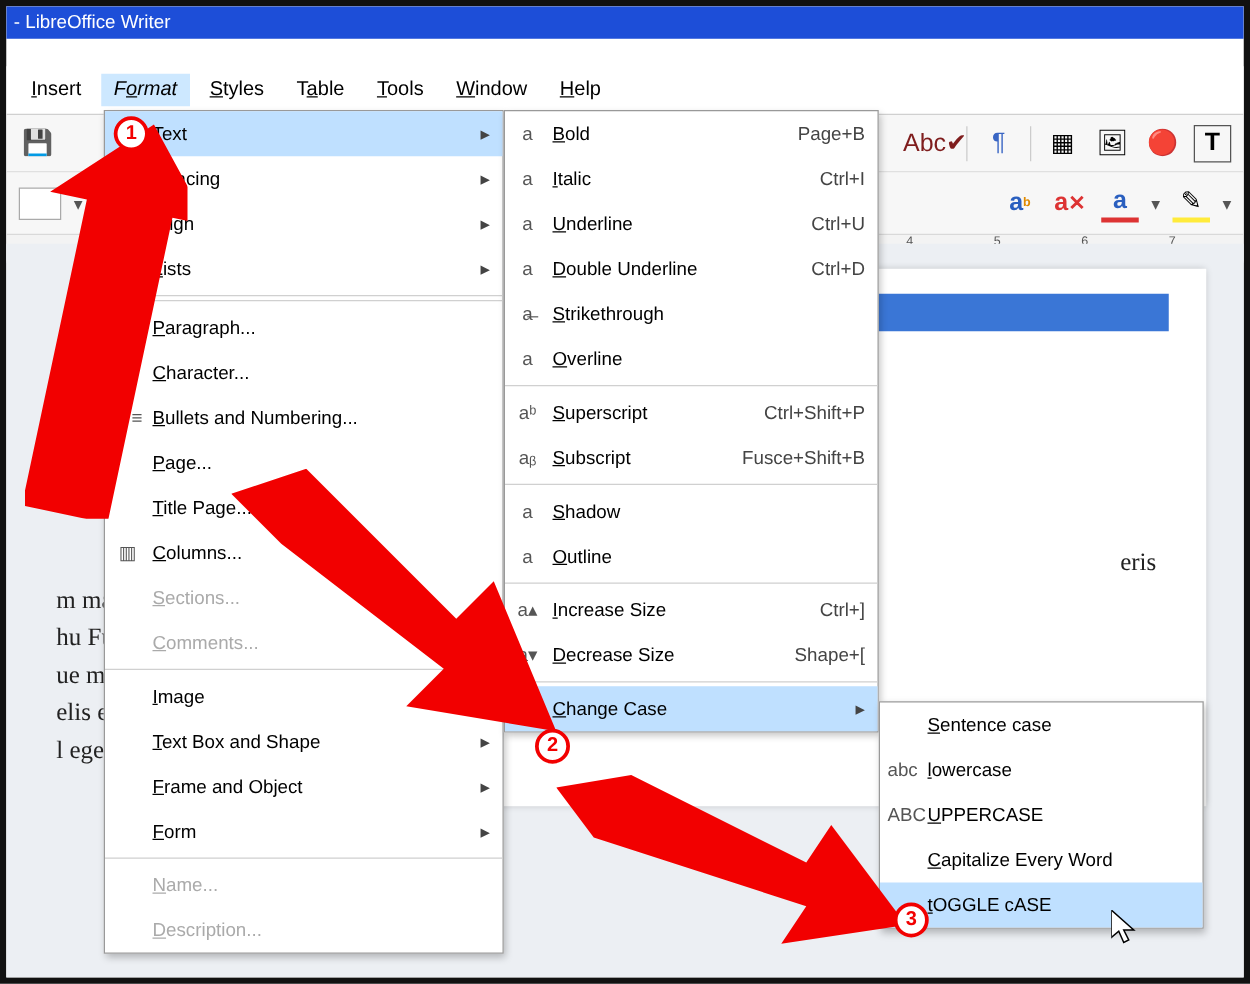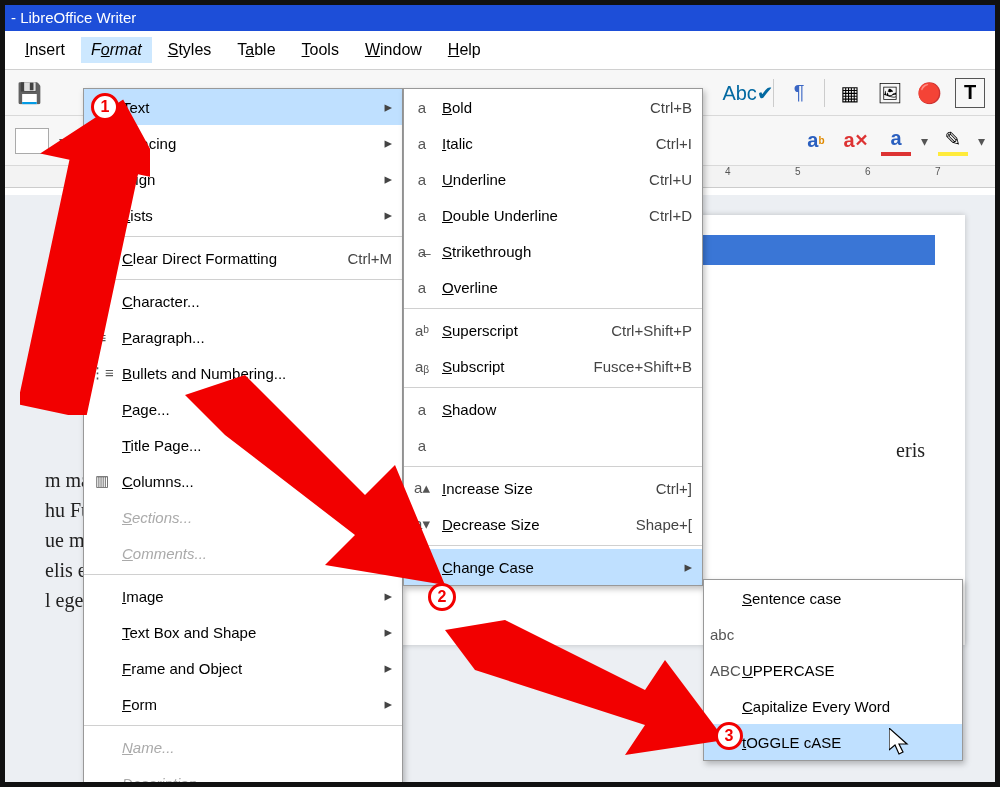--- a/index.html
+++ b/index.html
@@ -1,37 +1,37 @@
 <!DOCTYPE html>
 <html><head>
 <meta charset="utf-8">
 <style>
   * { box-sizing: border-box; margin: 0; padding: 0; }
   body { font-family: "Segoe UI", Tahoma, sans-serif; font-size: 14px; background: #fff; overflow: hidden; width: 1000px; height: 787px; position: relative; border: 5px solid #111; }
   .titlebar { background: #1d4ed8; color: #fff; height: 26px; line-height: 26px; padding-left: 6px; font-size: 15px; width: 100%; }
-  .menubar { display: flex; gap: 6px; padding: 6px 10px; background: #fff; border-bottom: 1px solid #d0d0d0; font-size: 16px; }
+  .menubar { display: flex; gap: 6px; padding: 6px 10px; background: #fff; border-bottom: 1px solid #d0d0d0; font-size: 16px; margin-top: 22px; }
   .menubar .mitem { padding: 4px 10px; cursor: default; }
   .menubar .mitem.active { background: #cde8ff; font-style: italic; }
   .undl { text-decoration: underline; }
   .toolbar-row { display: flex; align-items: center; gap: 10px; padding: 5px 10px; border-bottom: 1px solid #d9d9d9; background: #f7f7f7; height: 46px; }
   .tb-icon { width: 30px; height: 30px; display: flex; align-items: center; justify-content: center; font-size: 20px; }
   .tb-sep { width:1px; height:28px; background:#ccc; }
   .doc-area { position: absolute; top: 190px; left: 0; right: 0; bottom: 0; background: #eceff3; }
   .ruler { height: 22px; background: #f3f3f3; border-bottom: 1px solid #ccc; position: relative; font-size: 10px; color:#555; }
   .page { background: #fff; margin: 20px 30px; padding: 30px 40px; box-shadow: 0 0 6px rgba(0,0,0,.2); font-family: Georgia, 'Times New Roman', serif; font-size: 20px; line-height: 1.5; color:#222; }
   
   .menu { position: absolute; background: #fff; border: 1px solid #999; box-shadow: 2px 3px 6px rgba(0,0,0,.25); font-size: 15px; z-index: 50; }
   .menu .row { display: flex; align-items: center; height: 36px; padding: 0 10px 0 6px; gap: 8px; white-space: nowrap; cursor: default; }
   .menu .row.hl { background: #bfe0ff; }
   .menu .row .ico { width: 24px; text-align: center; color: #555; font-size: 15px; }
   .menu .row .lbl { flex: 1; }
   .menu .row .sc { color: #444; margin-left: 20px; }
   .menu .row .arrow { margin-left: 14px; color: #444; }
   .menu .sep { height: 1px; background: #d0d0d0; margin: 3px 0; }
-  .menu .row.dis { color: #aaa; font-style: italic; }
+  .menu .row.dis { color: #aaa; }
   
   .callout-circle { position: absolute; width: 28px; height: 28px; border: 3px solid #f20000; border-radius: 50%; background: #fff; color: #f20000; font-weight: bold; font-size: 16px; display: flex; align-items: center; justify-content: center; z-index: 200; }
   .big-arrow { position: absolute; z-index: 150; }
 </style>
 </head>
 <body>
 
 <div class="titlebar">
   <span>- LibreOffice Writer</span>
 </div>
@@ -42,21 +42,21 @@
   <div class="mitem"><span class="undl">S</span>tyles</div>
   <div class="mitem">T<span class="undl">a</span>ble</div>
   <div class="mitem"><span class="undl">T</span>ools</div>
   <div class="mitem"><span class="undl">W</span>indow</div>
   <div class="mitem"><span class="undl">H</span>elp</div>
 </div>
 
 <div class="toolbar-row">
   <div class="tb-icon">💾</div>
   <div style="flex:1"></div>
-  <div class="tb-icon" style="color:#0369a1">Abc✔</div>
+  <div class="tb-icon" style="color:#7f1d1d">Abc✔</div>
   <div class="tb-sep"></div>
   <div class="tb-icon" style="color:#3a66c4">¶</div>
   <div class="tb-sep"></div>
   <div class="tb-icon">▦</div>
   <div class="tb-icon">🖼</div>
   <div class="tb-icon">🔴</div>
   <div class="tb-icon" style="font-weight:bold;border:1px solid #555;padding:0 4px">T</div>
 </div>
 <div class="toolbar-row" style="height:50px">
   <div style="width:34px;height:26px;border:1px solid #aaa;background:#fff"></div>
@@ -109,35 +109,30 @@
       <span class="ico"></span>
       <span class="lbl"><span class="undl">A</span>lign</span>
       <span class="arrow">▸</span>
     </div>
     <div class="row">
       <span class="ico"></span>
       <span class="lbl"><span class="undl">L</span>ists</span>
       <span class="arrow">▸</span>
     </div>
     <div class="sep"></div>
-    <div class="row">
-      <span class="ico">Ix</span>
-      <span class="lbl"><span class="undl">C</span>lear Direct Formatting</span>
-      <span class="sc">Ctrl+M</span>
-    </div>
-    <div class="sep"></div>
-    <div class="row">
-      <span class="ico">a</span>
-      <span class="lbl"><span class="undl">C</span>haracter...</span>
-    </div>
+    <div class="sep"></div>
     <div class="row">
       <span class="ico">≡</span>
       <span class="lbl"><span class="undl">P</span>aragraph...</span>
     </div>
     <div class="row">
+      <span class="ico">a</span>
+      <span class="lbl"><span class="undl">C</span>haracter...</span>
+    </div>
+    <div class="row">
       <span class="ico">⋮≡</span>
       <span class="lbl"><span class="undl">B</span>ullets and Numbering...</span>
     </div>
     <div class="row">
       <span class="ico"></span>
       <span class="lbl"><span class="undl">P</span>age...</span>
     </div>
     <div class="row">
       <span class="ico"></span>
       <span class="lbl"><span class="undl">T</span>itle Page...</span>
@@ -183,21 +178,21 @@
     <div class="row dis">
       <span class="ico"></span>
       <span class="lbl"><span class="undl">D</span>escription...</span>
     </div>
   </div>
 
 <div class="menu" id="menu-text" style="left:398px; top:83px; width:300px">
     <div class="row">
       <span class="ico">a</span>
       <span class="lbl"><span class="undl">B</span>old</span>
-      <span class="sc">Ctrl+B</span>
+      <span class="sc">Page+B</span>
     </div>
     <div class="row">
       <span class="ico">a</span>
       <span class="lbl"><span class="undl">I</span>talic</span>
       <span class="sc">Ctrl+I</span>
     </div>
     <div class="row">
       <span class="ico">a</span>
       <span class="lbl"><span class="undl">U</span>nderline</span>
       <span class="sc">Ctrl+U</span>
@@ -226,47 +221,49 @@
       <span class="lbl"><span class="undl">S</span>ubscript</span>
       <span class="sc">Fusce+Shift+B</span>
     </div>
     <div class="sep"></div>
     <div class="row">
       <span class="ico">a</span>
       <span class="lbl"><span class="undl">S</span>hadow</span>
     </div>
     <div class="row">
       <span class="ico">a</span>
+      <span class="lbl"><span class="undl">O</span>utline</span>
     </div>
     <div class="sep"></div>
     <div class="row">
       <span class="ico">a▴</span>
       <span class="lbl"><span class="undl">I</span>ncrease Size</span>
       <span class="sc">Ctrl+]</span>
     </div>
     <div class="row">
       <span class="ico">a▾</span>
       <span class="lbl"><span class="undl">D</span>ecrease Size</span>
       <span class="sc">Shape+[</span>
     </div>
     <div class="sep"></div>
     <div class="row hl">
       <span class="ico"></span>
       <span class="lbl"><span class="undl">C</span>hange Case</span>
       <span class="arrow">▸</span>
     </div>
   </div>
 
-<div class="menu" id="menu-case" style="left:698px; top:574px; width:260px">
+<div class="menu" id="menu-case" style="left:698px; top:556px; width:260px">
     <div class="row">
       <span class="ico"></span>
       <span class="lbl"><span class="undl">S</span>entence case</span>
     </div>
     <div class="row">
       <span class="ico">abc</span>
+      <span class="lbl"><span class="undl">l</span>owercase</span>
     </div>
     <div class="row">
       <span class="ico">ABC</span>
       <span class="lbl"><span class="undl">U</span>PPERCASE</span>
     </div>
     <div class="row">
       <span class="ico"></span>
       <span class="lbl"><span class="undl">C</span>apitalize Every Word</span>
     </div>
     <div class="row hl">

